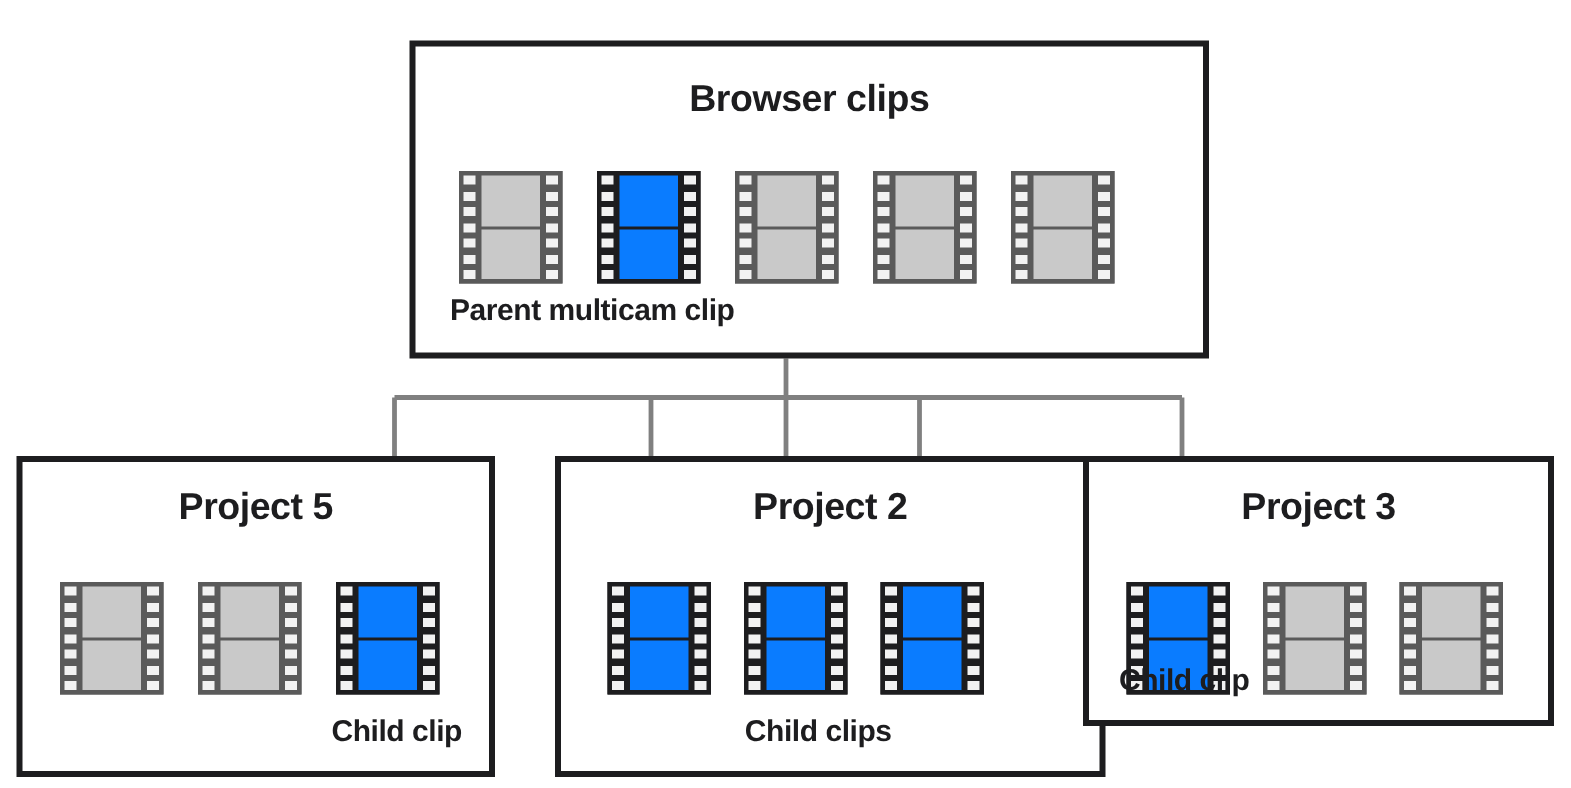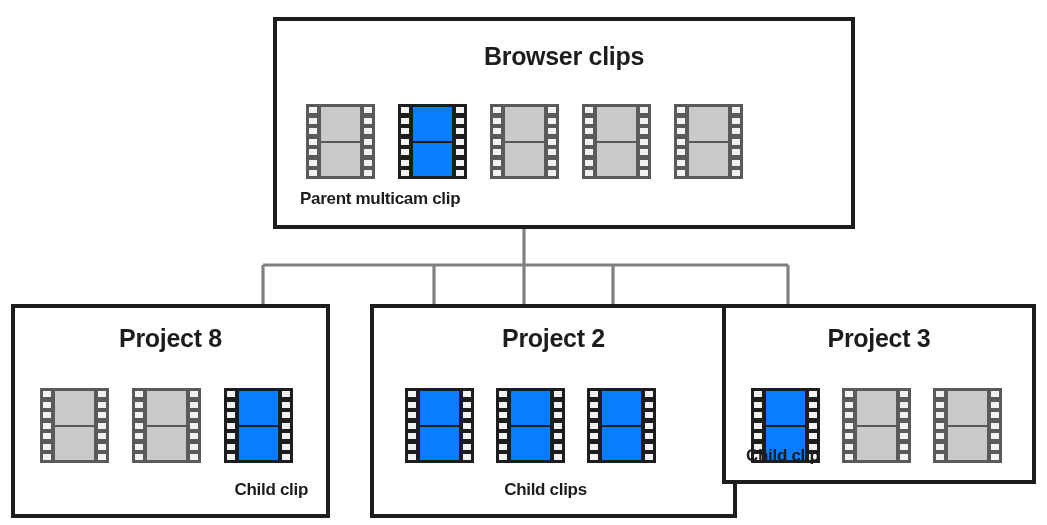--- a/index.html
+++ b/index.html
@@ -13,41 +13,41 @@
   }
   #stage{position:absolute;left:0;top:0;width:1047px;height:525px;}
 
   
   .box{
     position:absolute;
     border:4px solid #1d1d1f;
     background:#ffffff;
     box-sizing:border-box;
   }
-  #browser-box{left:273px;top:17px;width:582px;height:212px;}
+  #browser-box{left:273px;top:27px;width:533px;height:212px;}
   #project1-box{left:11px;top:304px;width:319px;height:214px;}
   #project2-box{left:370px;top:304px;width:367px;height:214px;}
   #project3-box{left:722px;top:304px;width:314px;height:180px;}
 
   
   .box-title{
     position:absolute;
     left:0;right:0;
     text-align:center;
     font-size:25px;
     font-weight:bold;
     letter-spacing:-0.3px;
     line-height:1;
   }
   #browser-box .box-title{top:23px;}
   .project .box-title{top:18px;}
 
   .caption{
     position:absolute;
-    font-size:17px;
+    font-size:20px;
     font-weight:bold;
     letter-spacing:-0.3px;
     line-height:1;
     white-space:nowrap;
   }
   #parent-caption{left:23px;bottom:18px;}
   #p1-caption{right:18px;bottom:16px;}
   #p2-caption{left:0;right:16px;text-align:center;bottom:16px;}
   #p3-caption{left:20px;bottom:16px;}
 
@@ -253,21 +253,21 @@
             <i></i>
             <i></i>
         </span>
       </div>
     </div>
 
     <div class="caption" id="parent-caption">Parent multicam clip</div>
   </div>
 
   <div class="box project" id="project1-box">
-    <div class="box-title">Project 8</div>
+    <div class="box-title">Project 5</div>
 
     <div class="clips-row" id="p1-clips">
       <div class="clip grey">
         <span class="perf">
           <i></i>
             <i></i>
             <i></i>
             <i></i>
             <i></i>
             <i></i>

